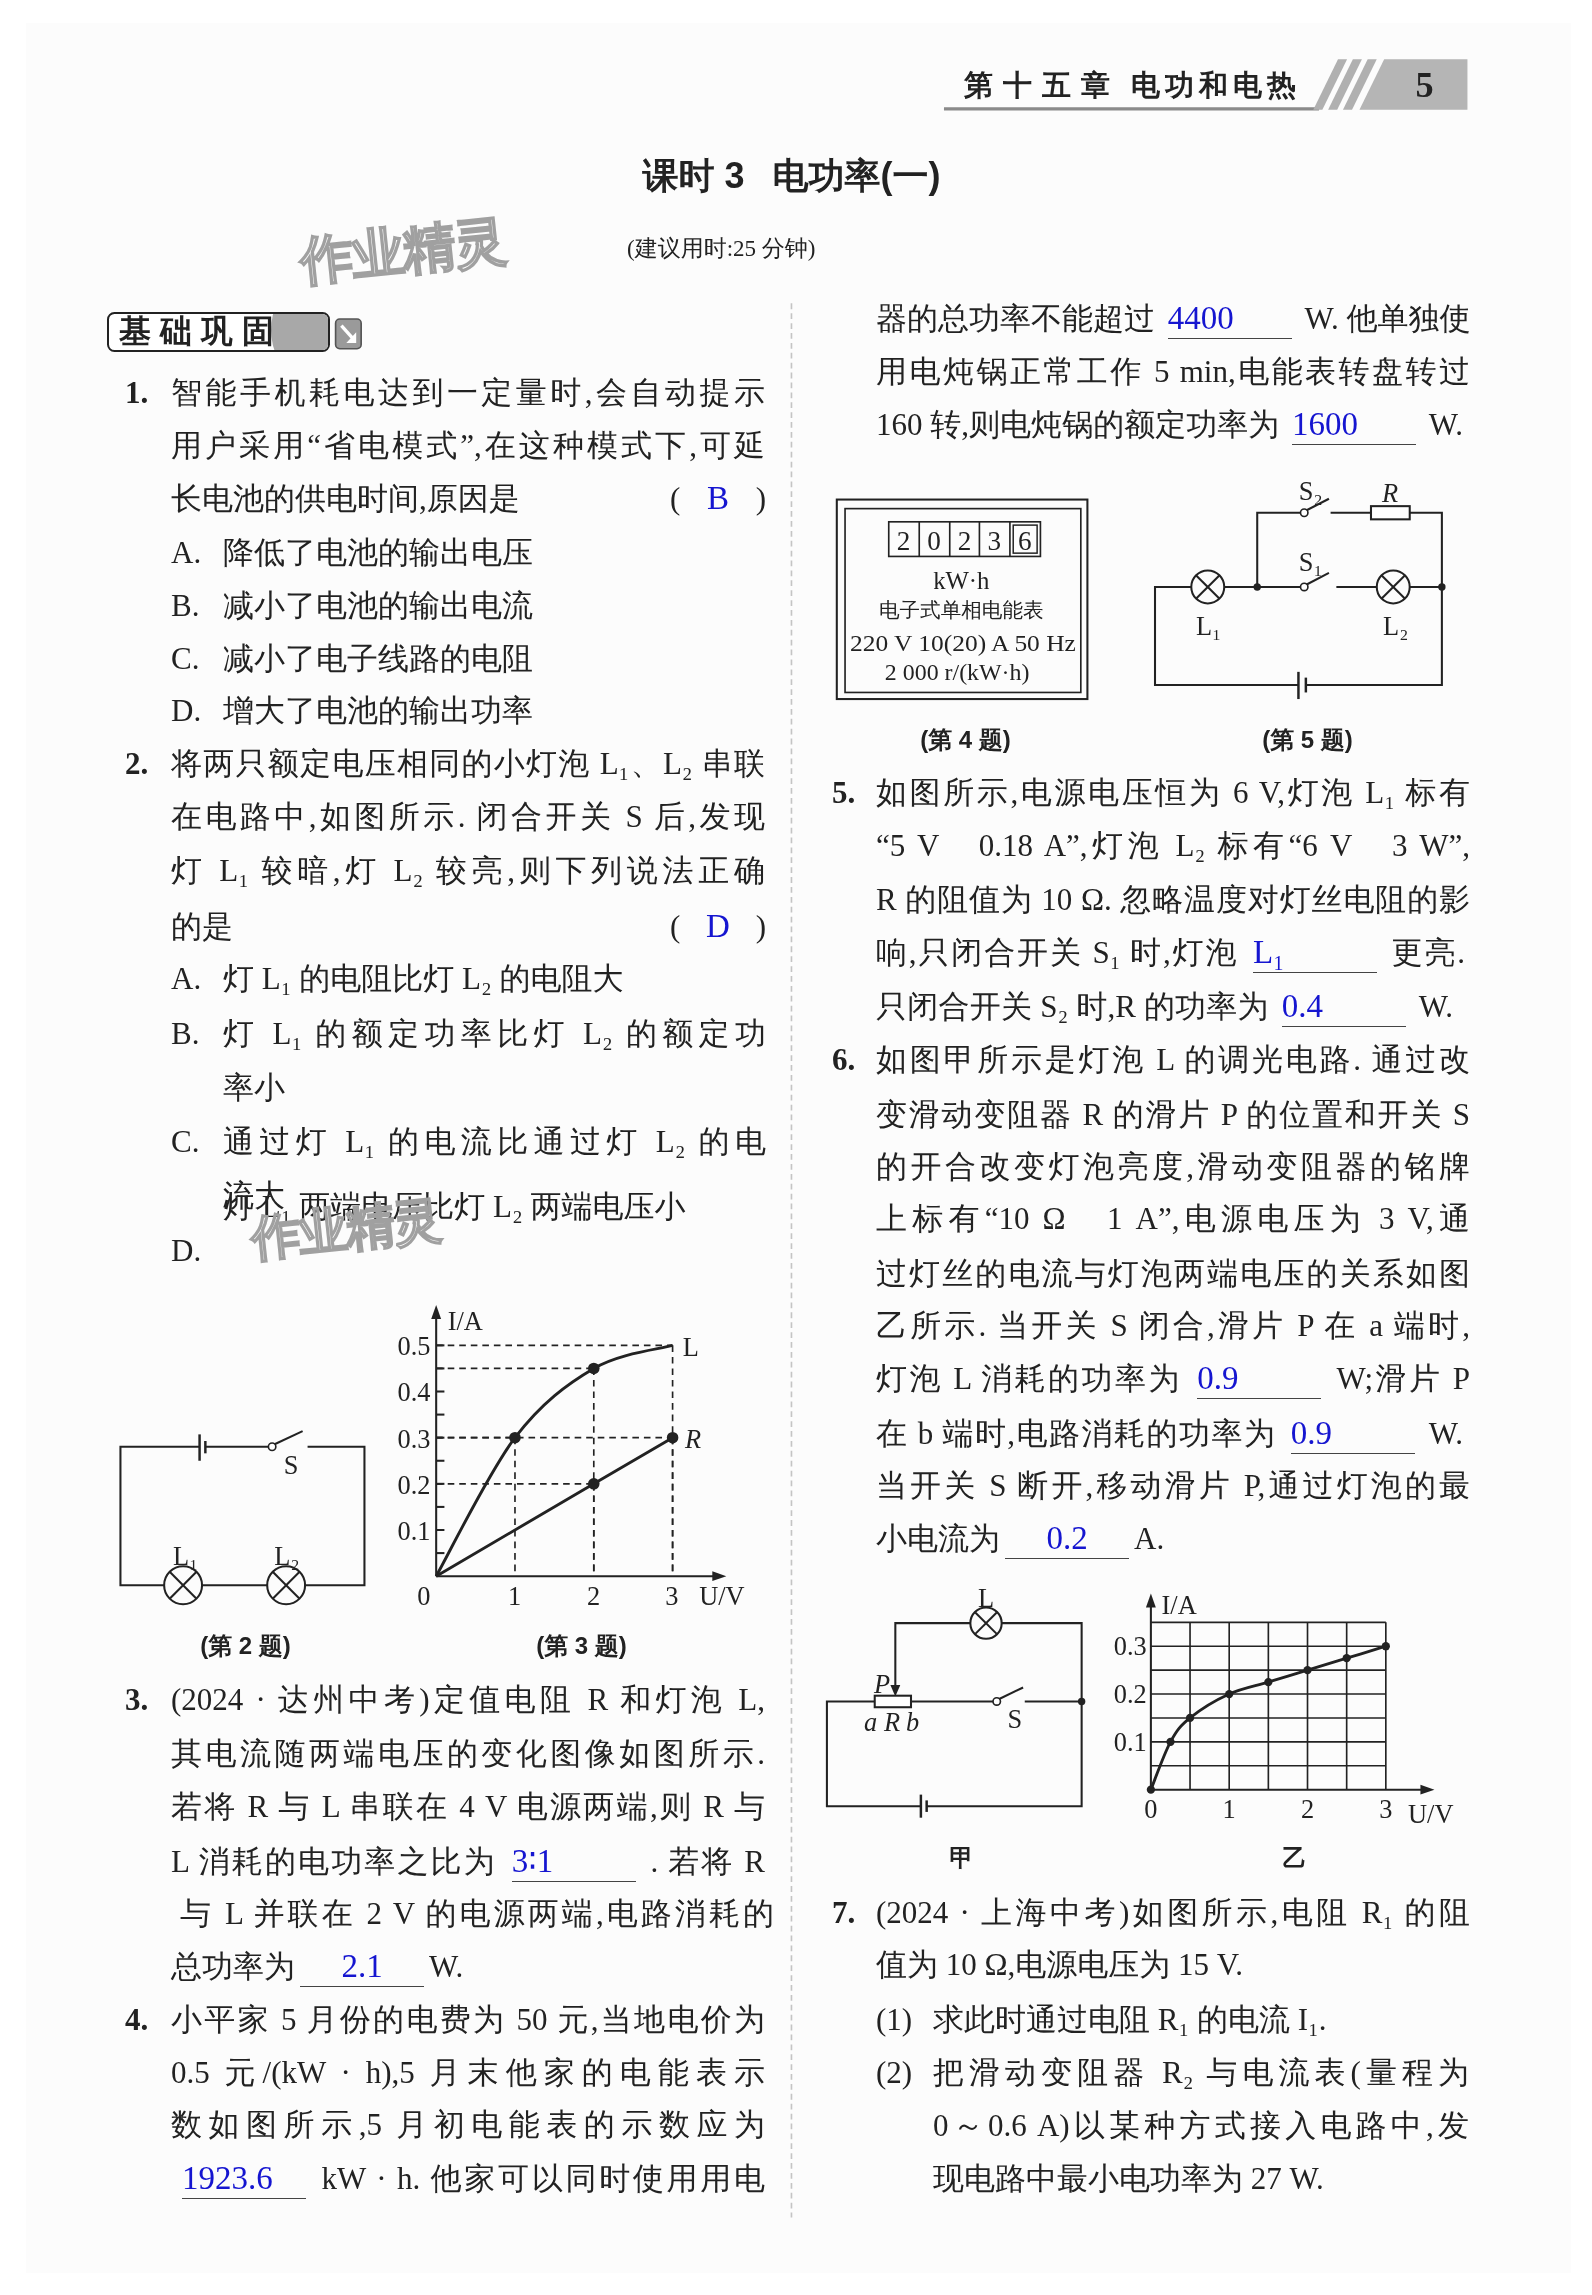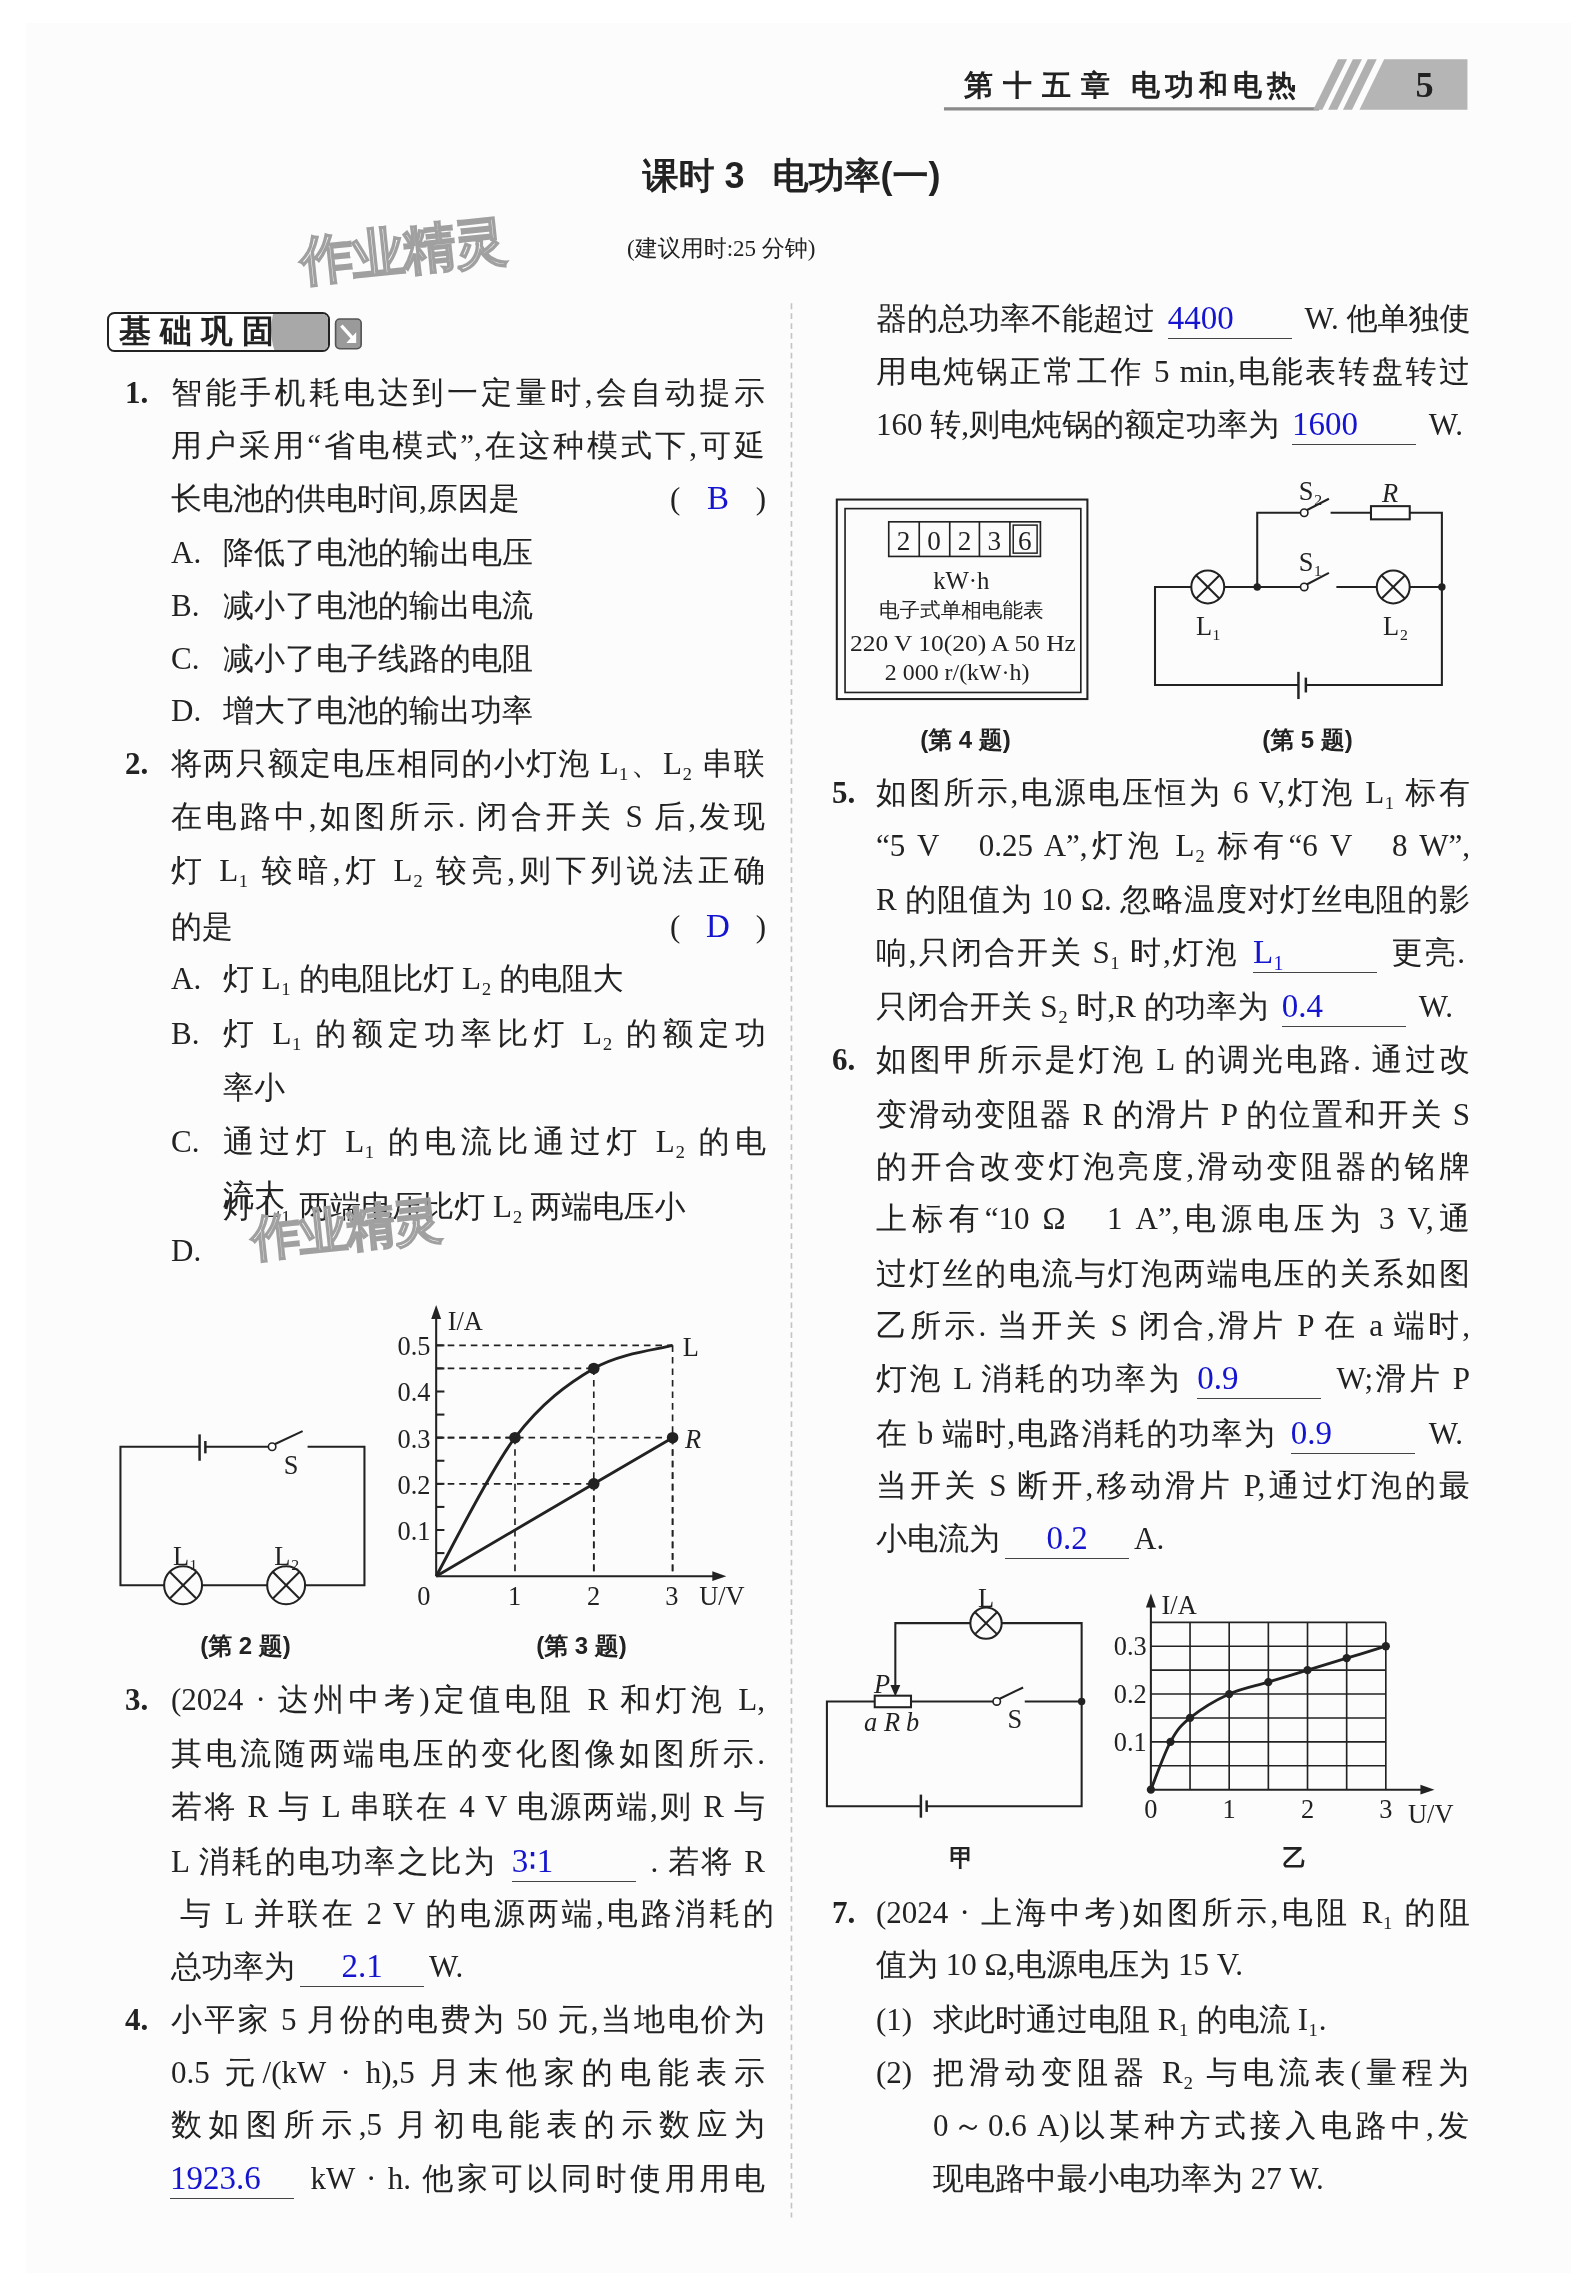--- a/index.html
+++ b/index.html
@@ -322,42 +322,42 @@
 <div class="ln j" style="left:180px;top:1887px;width:594px">与 L 并联在 2 V 的电源两端,电路消耗的</div>
 <div class="ln" style="left:171px;top:1940px">
   <span>总功率为</span><span class="blank">2.1</span><span>W.</span>
 </div>
 
 <div class="num" style="left:125px;top:1993px">4.</div>
 <div class="ln j" style="left:171px;top:1993px;width:594px">小平家 5 月份的电费为 50 元,当地电价为</div>
 <div class="ln j" style="left:171px;top:2046px;width:594px">0.5 元/(kW · h),5 月末他家的电能表示</div>
 <div class="ln j" style="left:171px;top:2098px;width:594px">数如图所示,5 月初电能表的示数应为</div>
 <div class="ln j" style="left:166px;top:2152px;width:599px">
-  <span></span><span class="blank" style="margin-left:4px">1923.6</span>
+  <span></span><span class="blank" style="margin-left:16px">1923.6</span>
   <span>kW · h. 他家可以同时使用用电</span>
 </div>
 
 <div class="ln j" style="left:876px;top:292px;width:594px">
   <span>器的总功率不能超过</span>
   <span class="blank">4400</span>
   <span>W. 他单独使</span>
 </div>
 <div class="ln j" style="left:876px;top:345px;width:594px">用电炖锅正常工作 5 min,电能表转盘转过</div>
 <div class="ln j" style="left:876px;top:398px;width:587px">
   <span>160 转,则电炖锅的额定功率为</span>
   <span class="blank">1600</span>
   <span>W.</span>
 </div>
 
 <div class="cap" style="left:875px;top:723px">(第 4 题)</div>
 <div class="cap" style="left:1217px;top:723px">(第 5 题)</div>
 
 <div class="num" style="left:832px;top:766px">5.</div>
 <div class="ln j" style="left:876px;top:766px;width:594px">如图所示,电源电压恒为 6 V,灯泡 L₁ 标有</div>
-<div class="ln j" style="left:876px;top:819px;width:594px">“5 V　0.25 A”,灯泡 L₂ 标有“6 V　8 W”,</div>
+<div class="ln j" style="left:876px;top:819px;width:594px">“5 V　0.18 A”,灯泡 L₂ 标有“6 V　3 W”,</div>
 <div class="ln j" style="left:876px;top:873px;width:594px">R 的阻值为 10 Ω. 忽略温度对灯丝电阻的影</div>
 <div class="ln j" style="left:876px;top:926px;width:589px">
   <span>响,只闭合开关 S₁ 时,灯泡</span>
   <span class="blank">L₁</span>
   <span>更亮.</span>
 </div>
 <div class="ln j" style="left:876px;top:980px;width:577px">
   <span>只闭合开关 S₂ 时,R 的功率为</span>
   <span class="blank">0.4</span>
   <span>W.</span>

